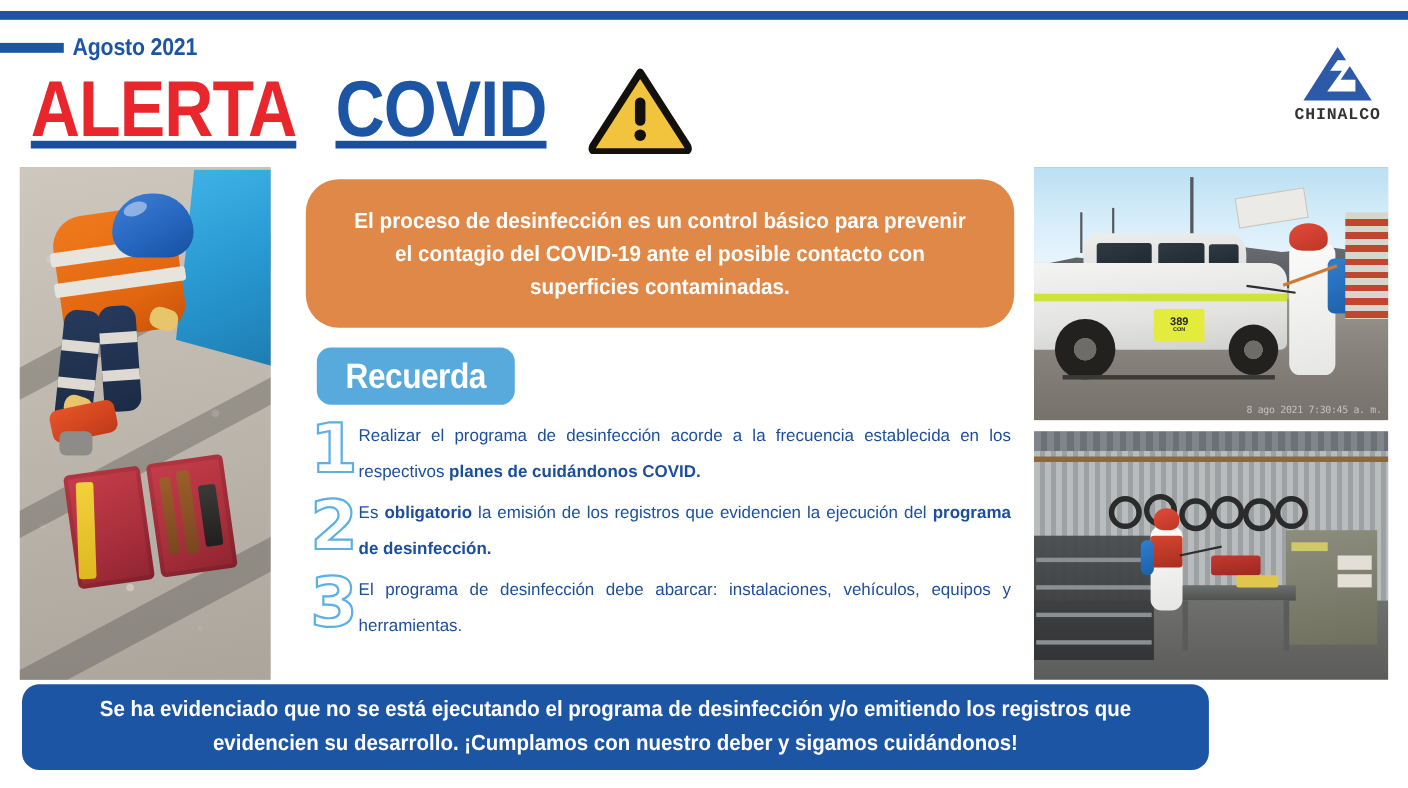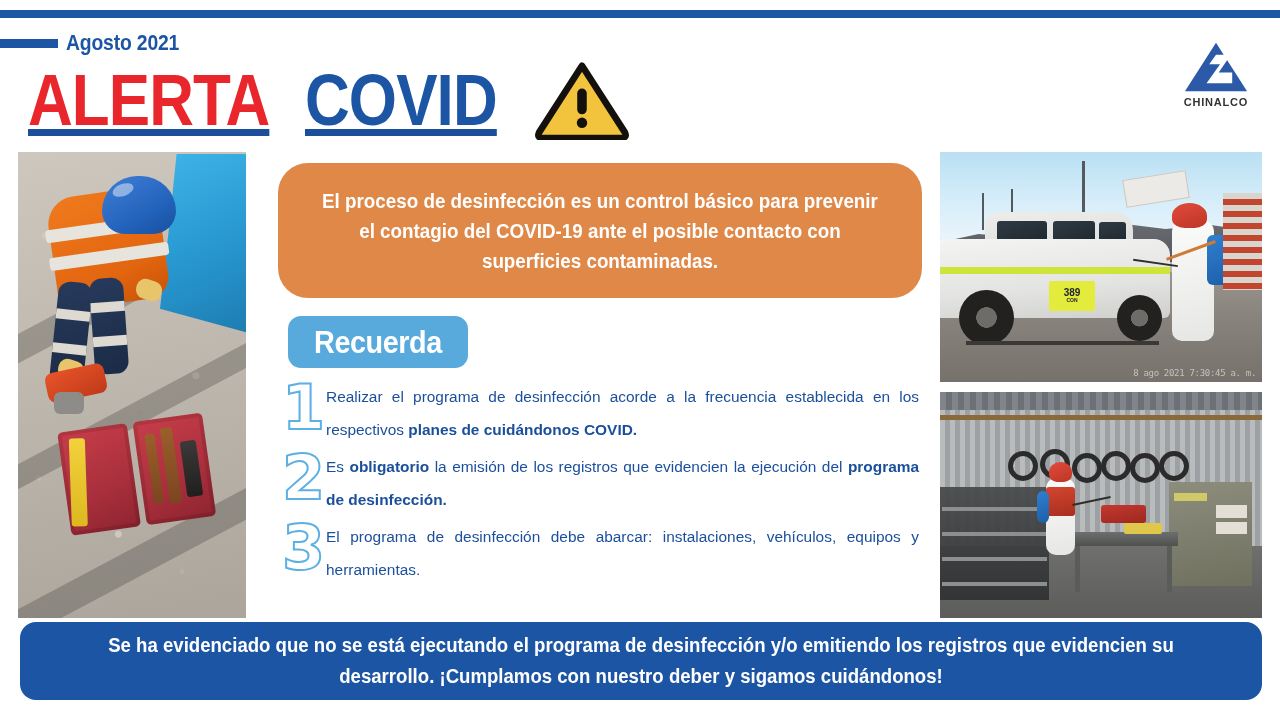--- a/index.html
+++ b/index.html
@@ -36,21 +36,21 @@
   .title-covid{ color:#1d55a5; margin-left:-4px; }
   .warn-icon{ margin-left:6px; width:96px; height:80px; display:block; }
 
   
   .logo{
     position:absolute; right:18px; top:40px; width:92px; height:78px;
     display:flex; flex-direction:column; align-items:center; justify-content:flex-start;
   }
   .logo svg{ width:68px; height:54px; display:block; }
   .logo-text{
-    font-size:11px; font-weight:bold; color:#333; letter-spacing:.8px; margin-top:2px;
+    font-size:15px; font-weight:bold; color:#333; letter-spacing:.8px; margin-top:2px;font-family:Liberation Mono, monospace;
   }
 
   
   .photo{ position:absolute; overflow:hidden; background:#b9b3ab; }
   .photo-left{ left:18px; top:152px; width:228px; height:466px; }
 
   
   .photo-tr{ left:940px; top:152px; width:322px; height:230px; }
   .photo-br{ left:940px; top:392px; width:322px; height:226px; }
 
@@ -89,21 +89,21 @@
     margin-top:-6px;
   }
   .txt{
     flex:1 1 auto; font-size:15.5px; line-height:33px; color:#1b4f9c;
     text-align:justify; padding-top:2px; transform:scaleX(.995); transform-origin:left top;
   }
   .txt b{ font-weight:bold; }
 
   
   .banner{
-    position:absolute; left:20px; top:622px; width:1242px; height:78px;
+    position:absolute; left:20px; top:622px; width:1079px; height:78px;
     background:#1d55a5; border-radius:16px;
     display:flex; align-items:center; justify-content:center;
   }
   .banner p{
     color:#ffffff; font-weight:bold; font-size:20px; line-height:31px;
     text-align:center; padding:0 34px; transform:scaleX(.93);
   }
 
   
   .ph-inner{ position:absolute; inset:0; }

